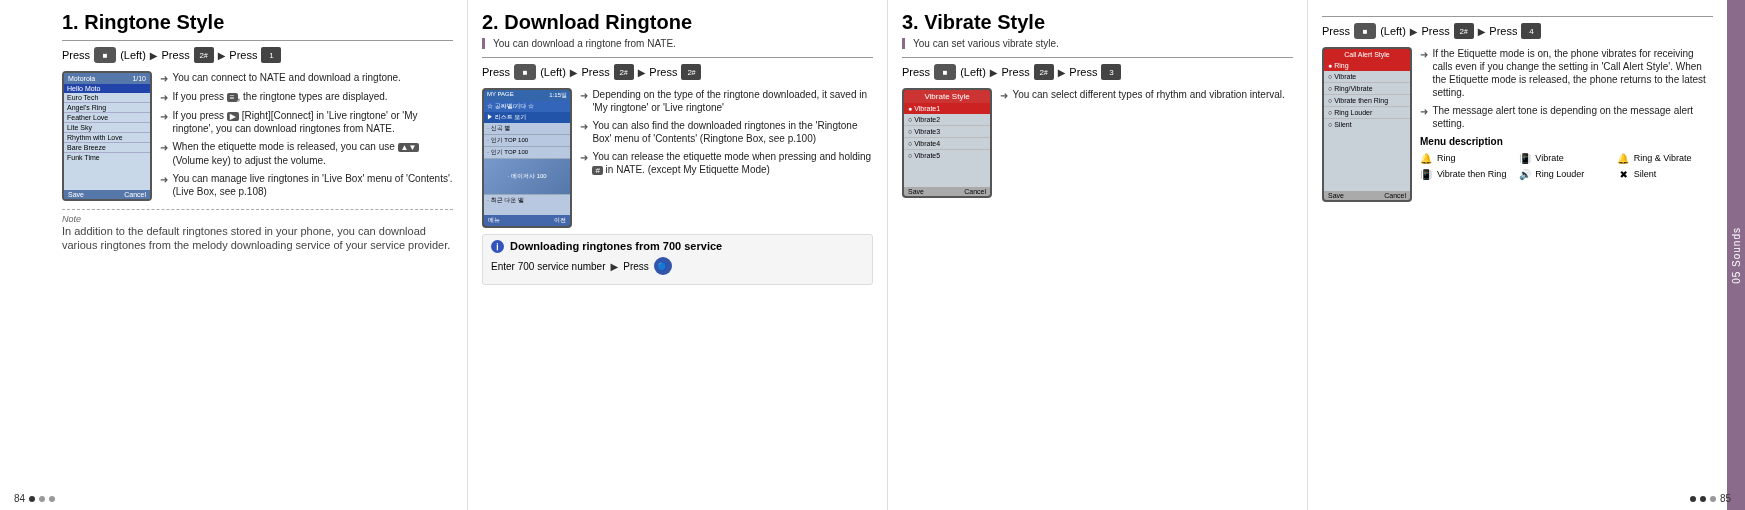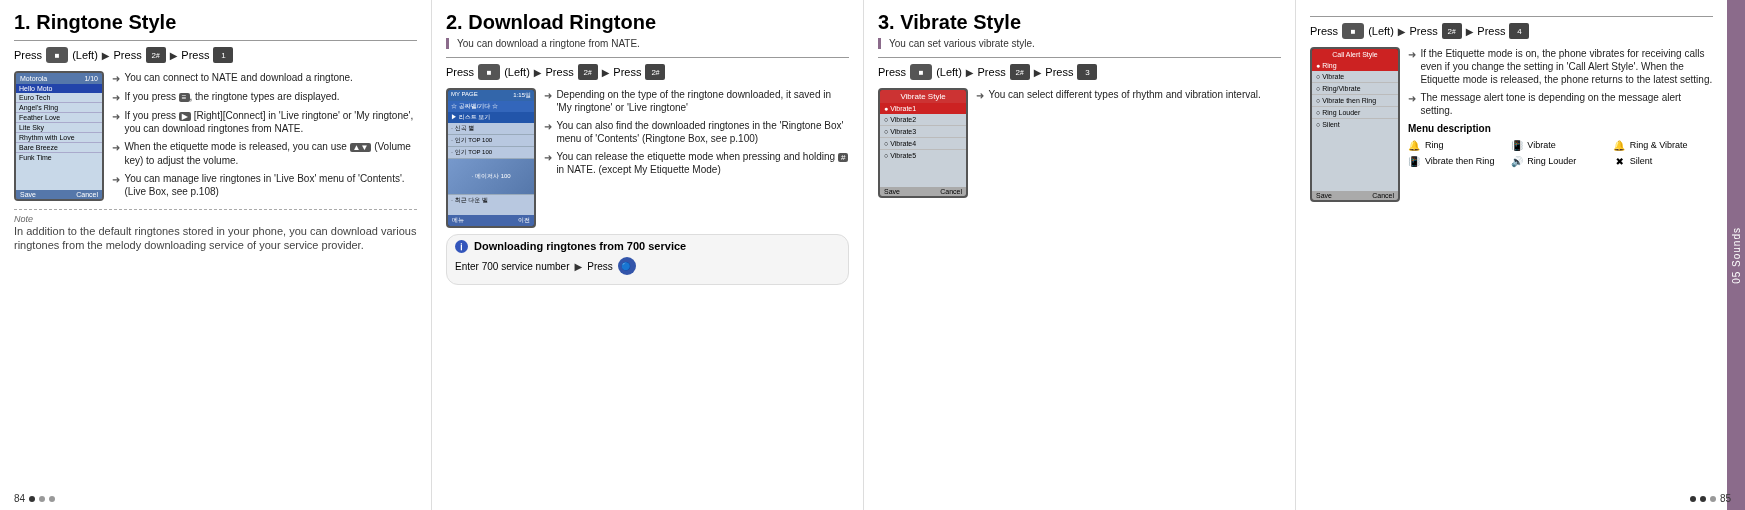--- a/index.html
+++ b/index.html
@@ -9,20 +9,21 @@
       font-family: Arial, sans-serif;
       font-size: 11px;
       background: #fff;
       display: flex;
       overflow: hidden;
     }
     .page-content {
       display: flex;
       flex: 1;
       position: relative;
+      padding-left: 48px;
     }
     
     .right-sidebar {
       width: 18px;
       background: #8b6b8b;
       display: flex;
       flex-direction: column;
       align-items: center;
       justify-content: center;
       flex-shrink: 0;
@@ -155,21 +156,21 @@
       font-style: italic;
     }
     .note-text {
       font-size: 11px;
       color: #444;
       line-height: 1.3;
     }
     .download-section {
       background: #f5f5f5;
       border: 1px solid #ddd;
-      border-radius: 12px;
+      border-radius: 3px;
       padding: 5px 8px;
       margin-top: 6px;
     }
     .download-title {
       font-size: 11px;
       font-weight: bold;
       margin-bottom: 4px;
     }
     .download-title .info-icon {
       background: #3355bb;

